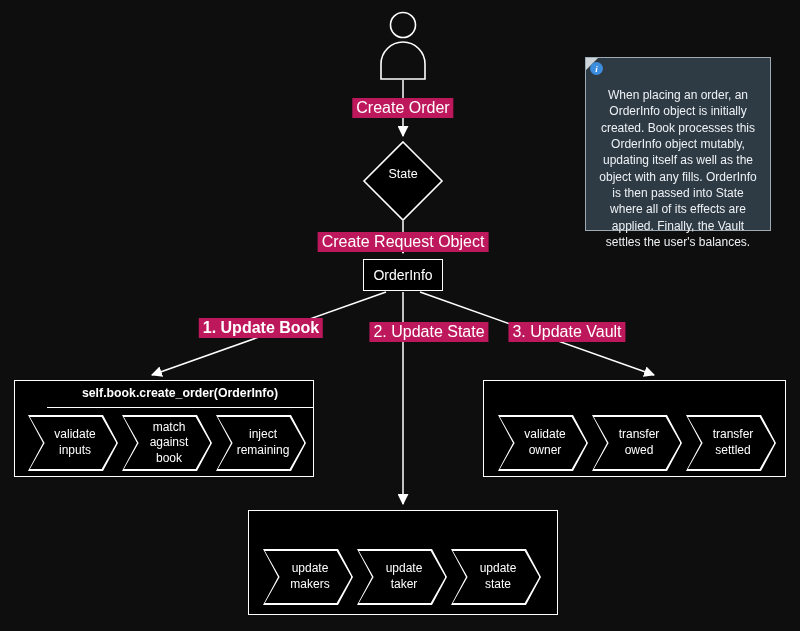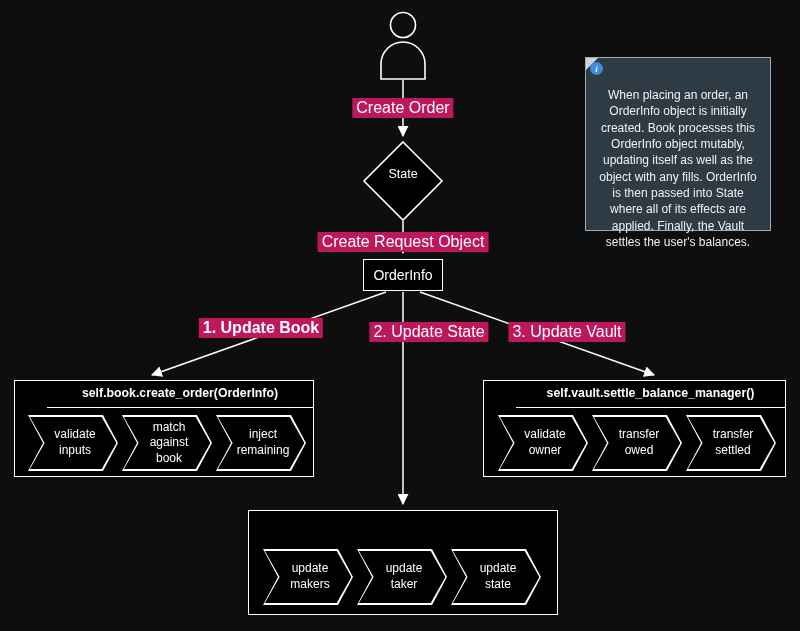--- a/index.html
+++ b/index.html
@@ -113,21 +113,20 @@
     </div>
     <div class="chev" style="left:201px;top:34px;">
       <div class="chev-outer"></div>
       <div class="chev-inner"></div>
       <div class="chev-label">inject
 remaining</div>
     </div>
   </div>
 
   <div class="group" style="left:483px;top:380px;width:303px;height:97px;">
-    <div class="group-header">self.vault.settle_balance_manager()</div>
     <div class="chev" style="left:14px;top:34px;">
       <div class="chev-outer"></div>
       <div class="chev-inner"></div>
       <div class="chev-label">validate
 owner</div>
     </div>
     <div class="chev" style="left:108px;top:34px;">
       <div class="chev-outer"></div>
       <div class="chev-inner"></div>
       <div class="chev-label">transfer

